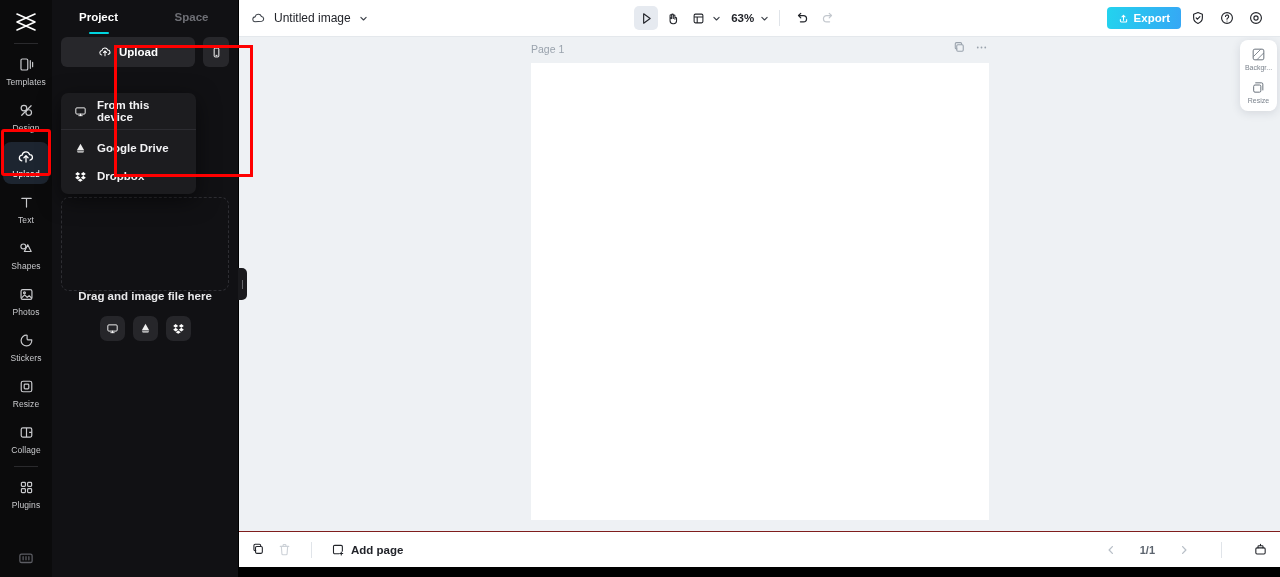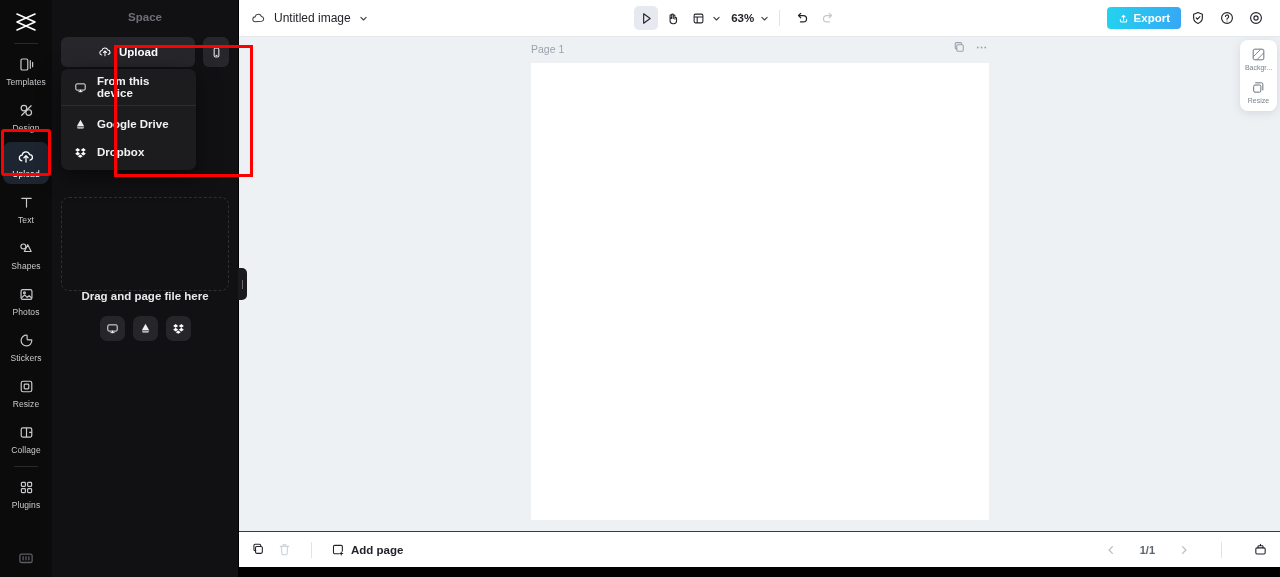--- a/index.html
+++ b/index.html
@@ -70,21 +70,21 @@
     display: flex; align-items: center; justify-content: center; gap: 7px;
     color: #fff; font-size: 11.5px; font-weight: bold; cursor: pointer;
   }
   .device-btn {
     width: 26px; height: 30px; background: #27272b; border-radius: 6px;
     display: flex; align-items: center; justify-content: center; cursor: pointer;
   }
 
   
   .menu {
-    position: absolute; left: 9px; top: 32px; width: 135px;
+    position: absolute; left: 9px; top: 56px; width: 135px;
     background: #1c1c1f; border-radius: 7px; padding: 4px 0;
     box-shadow: 0 6px 22px rgba(0,0,0,.55);
     z-index: 20;
   }
   .menu-item {
     height: 28px; display: flex; align-items: center; gap: 10px;
     padding: 0 13px; color: #f2f2f4; font-size: 11.5px; font-weight: bold; cursor: pointer;
   }
   .menu-div { height: 1px; background: #2c2c31; margin: 4px 0; }
 
@@ -290,20 +290,21 @@
         <rect x="3.2" y="5.6" width="13.6" height="9.4" rx="1.8"></rect>
         <path d="M6.8 8.6v3.4M10 8.6v3.4M13.2 8.6v3.4" stroke-linecap="round"></path>
       </svg>
     </div>
 
     <div class="hl-rail"></div>
   </div>
 
   <div class="panel">
     <div class="panel-tabs">
+      <div class="p-tab active">Project</div>
       <div class="p-tab">Space</div>
     </div>
 
     <div class="panel-body">
       <div class="upload-row">
         <div class="upload-btn">
           <span>
             <svg width="14" height="14" viewBox="0 0 20 20" fill="none" stroke="#fff" stroke-width="1.5">
               <path d="M5.4 14.2a3.2 3.2 0 01.3-6.37 4.3 4.3 0 018.26-.6 3.1 3.1 0 01.5 6.17" stroke-linecap="round"></path>
               <path d="M10 15.2V8.6M7.8 10.8L10 8.5l2.2 2.3" stroke-linecap="round" stroke-linejoin="round"></path>
@@ -345,21 +346,21 @@
           <span>
             <svg width="13" height="13" viewBox="0 0 20 20" fill="#fff">
               <path d="M5.6 3.2L1.8 6.1l3.8 2.9 3.9-2.9zM14.4 3.2l-3.9 2.9 3.9 2.9 3.8-2.9zM1.8 11.9l3.8 2.9 3.9-2.9-3.9-2.9zM14.4 9l-3.9 2.9 3.9 2.9 3.8-2.9zM5.7 15.6l3.9 2.5 3.9-2.5-3.9-2.4z"></path>
             </svg>
           </span>
           <span>Dropbox</span>
         </div>
       </div>
 
       <div class="dropzone">
-        <div class="dz-text">Drag and page file here</div>
+        <div class="dz-text">Drag and image file here</div>
         <div class="dz-btns">
           <div class="dz-btn">
             <span>
               <svg width="13" height="13" viewBox="0 0 20 20" fill="none" stroke="#fff" stroke-width="1.4">
                 <rect x="2.8" y="4.4" width="14.4" height="9.6" rx="1.6"></rect>
                 <path d="M10 14v2.4M7.4 16.4h5.2" stroke-linecap="round"></path>
               </svg>
             </span>
           </div>
           <div class="dz-btn">

